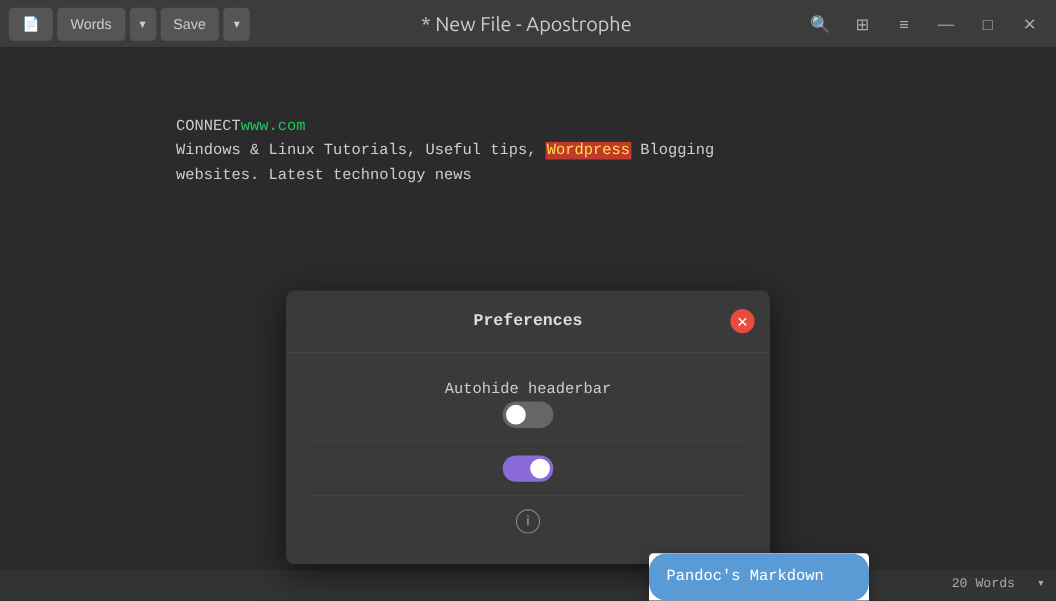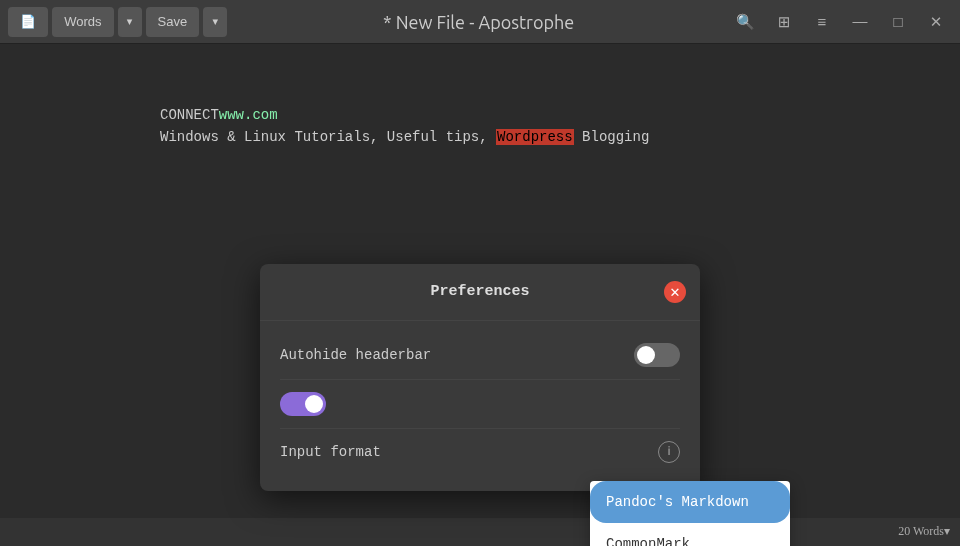--- a/index.html
+++ b/index.html
@@ -83,26 +83,26 @@
       padding: 60px 160px 20px 160px;
       color: #ccc;
       font-family: 'Courier New', monospace;
       font-size: 14px;
       line-height: 1.6;
       height: calc(546px - 44px);
       position: relative;
     }
 
     .editor .url {
-      color: #86efac;
+      color: #22c55e;
     }
 
     .editor .highlight {
       background: #c0392b;
-      color: #000000;
+      color: #fde047;
       padding: 0 1px;
     }
 
     
     .statusbar {
       position: absolute;
       bottom: 0;
       right: 0;
       left: 0;
       height: 28px;
@@ -111,23 +111,22 @@
       align-items: center;
       justify-content: flex-end;
       padding: 0 10px;
       font-size: 12px;
       color: #aaa;
     }
 
     .statusbar-words {
       display: flex;
       align-items: center;
-      gap: 0;
-      cursor: pointer;
-      font-family: Liberation Serif, serif;
+      gap: 20px;
+      cursor: pointer;
     }
 
     .dialog {
       position: absolute;
       top: 220px;
       left: 50%;
       transform: translateX(-50%);
       width: 440px;
       background: #3a3a3a;
       border-radius: 8px;
@@ -172,20 +171,21 @@
     .dialog-body {
       padding: 10px 20px 16px 20px;
     }
 
     .pref-row {
       display: flex;
       align-items: center;
       justify-content: space-between;
       padding: 12px 0;
       border-bottom: 1px solid #444;
+      flex-direction: column;
     }
 
     .pref-row:last-child { border-bottom: none; }
 
     .pref-label {
       color: #ccc;
       font-size: 14px;
     }
 
     .pref-right {
@@ -277,20 +277,21 @@
     <div class="titlebar-icon close">✕</div>
   </div>
 </div>
 
 <div class="editor">
   <div>
     <p><span>CONNECT</span><span class="url">www.com</span></p>
     <p>
       <span>Windows &amp; Linux Tutorials, Useful tips, </span><span class="highlight">Wordpress</span><span> Blogging</span>
     </p>
+    <p>websites. Latest technology news</p>
   </div>
 
   <div class="dialog">
     <div class="dialog-header">
       <span class="dialog-title">Preferences</span>
       <button class="dialog-close">✕</button>
     </div>
     <div class="dialog-body">
 
       <div class="pref-row">
@@ -304,21 +305,20 @@
 
       <div class="pref-row">
         <div class="pref-right">
           <div class="toggle on">
             <div class="toggle-knob"></div>
           </div>
         </div>
       </div>
 
       <div class="pref-row" style="position:relative;">
-        <span class="pref-label">Input format</span>
         <div class="pref-right">
           <div class="info-icon">ℹ</div>
         </div>
 
         <div class="dropdown-popup">
           <div class="dropdown-item selected">Pandoc's Markdown</div>
           <div class="dropdown-item">CommonMark</div>
 
         </div>
       </div>

